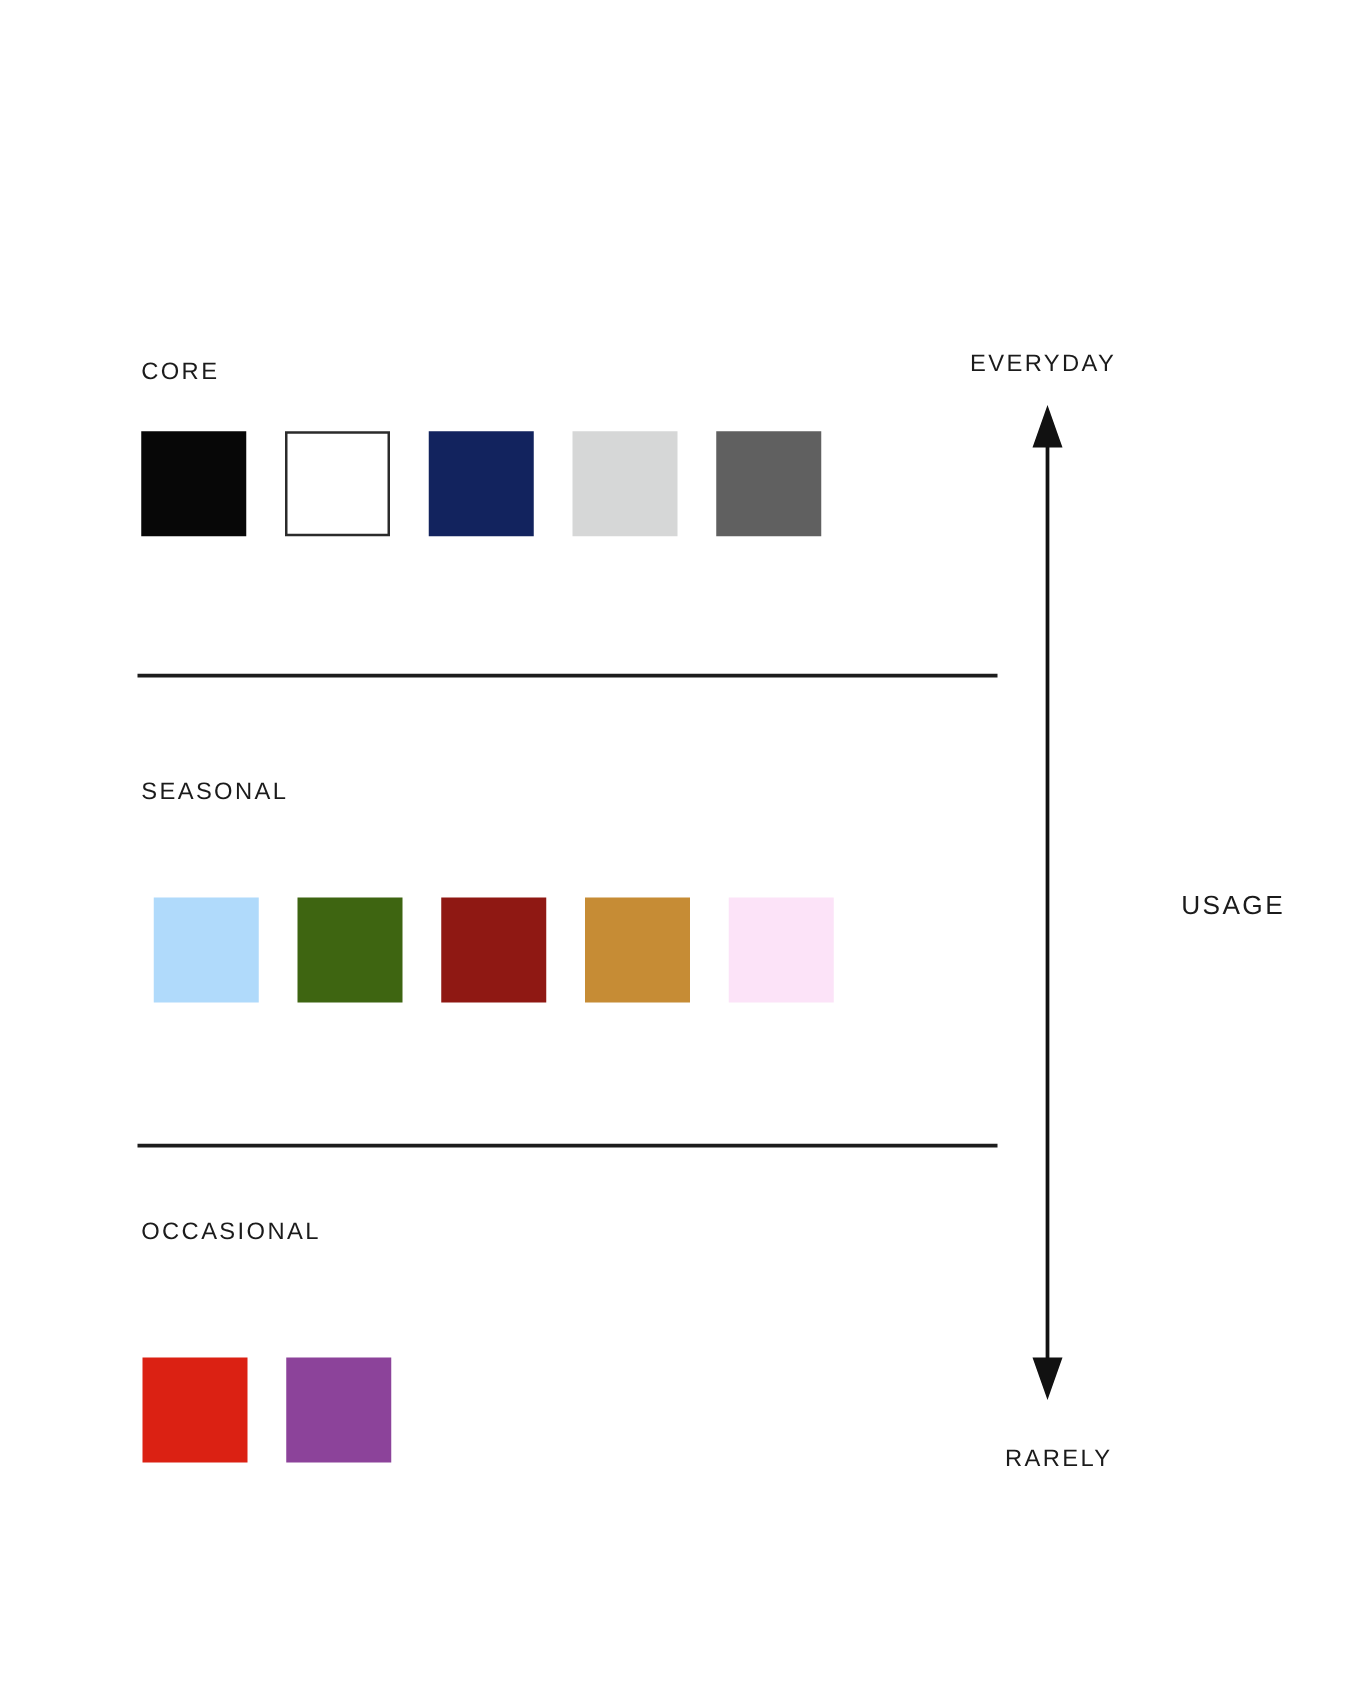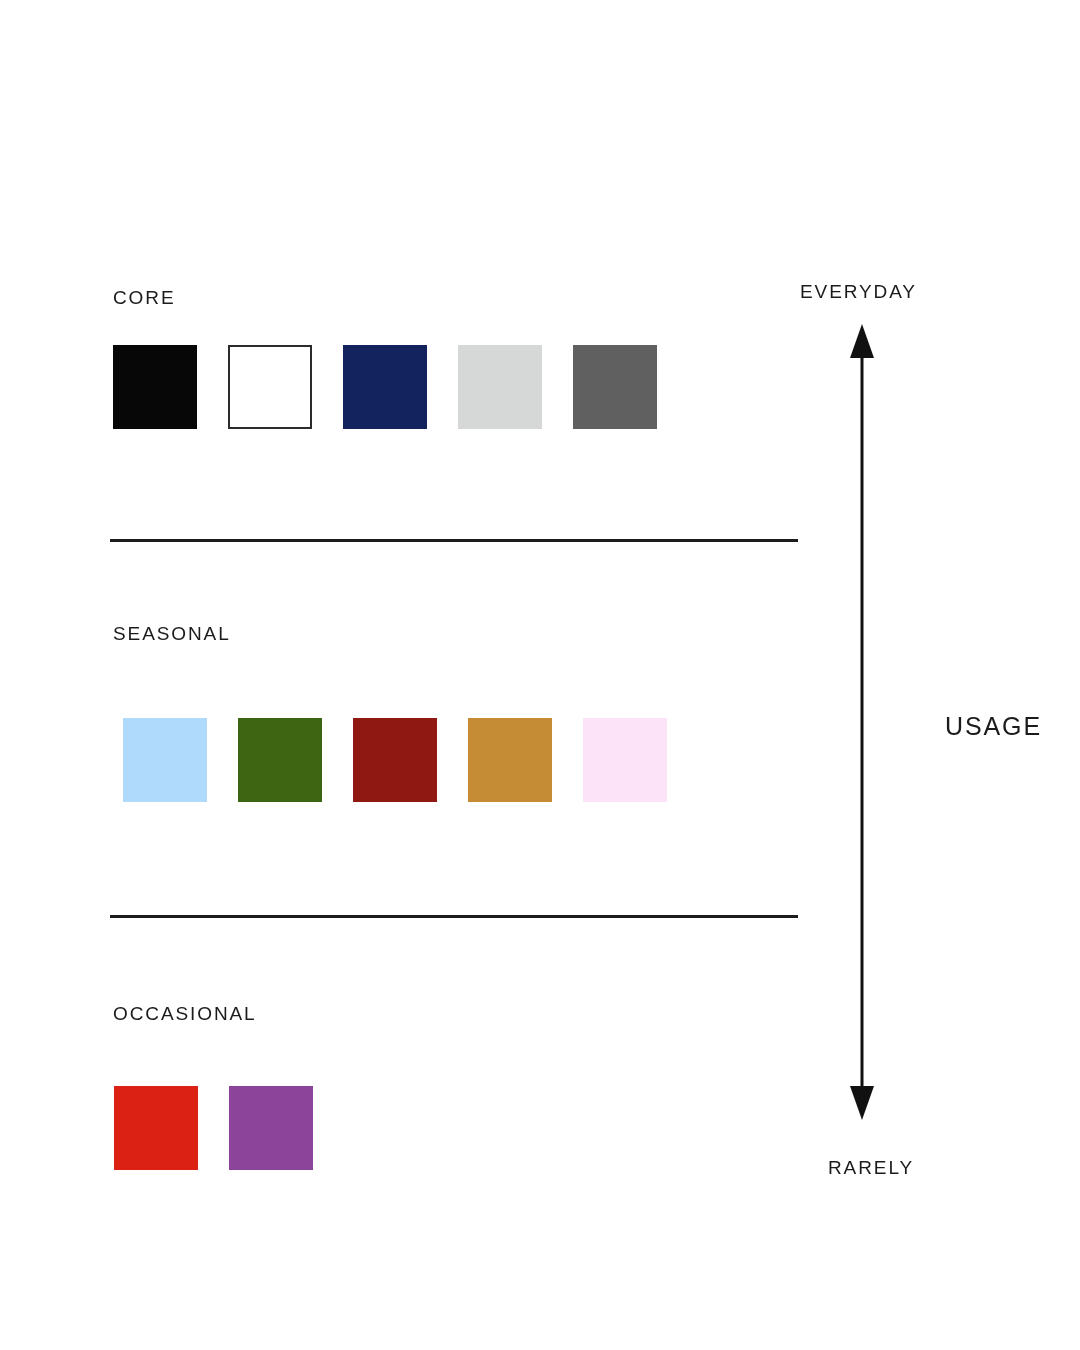--- a/index.html
+++ b/index.html
@@ -61,38 +61,38 @@
   
   #group-core          { top: 0; }
   #group-core .group-label  { top: 288px; }
   #group-core .swatch-row   { top: 345px; }
 
   #group-seasonal      { top: 0; }
   #group-seasonal .group-label { top: 624px; text-align: right; }
   #group-seasonal .swatch-row  { top: 718px; left: 123px; }
 
   #group-occasional    { top: 0; }
-  #group-occasional .group-label { top: 1004px; }
+  #group-occasional .group-label { top: 976px; }
   #group-occasional .swatch-row  { top: 1086px; left: 114px; }
 
   
   .divider {
     position: absolute;
     left: 110px;
     width: 688px;
     height: 0;
     border-top: 3px solid #1d1d1d;
   }
   #divider-1 { top: 539px; }
   #divider-2 { top: 915px; }
 
   
   #usage-axis {
     position: absolute;
-    left: 768px;
+    left: 744px;
     top: 260px;
     width: 290px;
     height: 950px;
     text-decoration: underline;
   }
   .axis-cap {
     position: absolute;
     width: 290px;
     text-align: left;
     font-size: 19px;
@@ -108,21 +108,21 @@
     position: absolute;
     left: 74px;
     top: 62px;
     width: 40px;
     height: 800px;
   }
   #usage-label {
     position: absolute;
     left: 945px;
     top: 714px;
-    font-size: 25px;
+    font-size: 21px;
     letter-spacing: 1.9px;
     color: #1b1b1b;
     line-height: 1;
     white-space: nowrap;
   }
 </style>
 </head>
 <body>
 
 <div id="canvas" style="background: rgb(255, 255, 255);">

